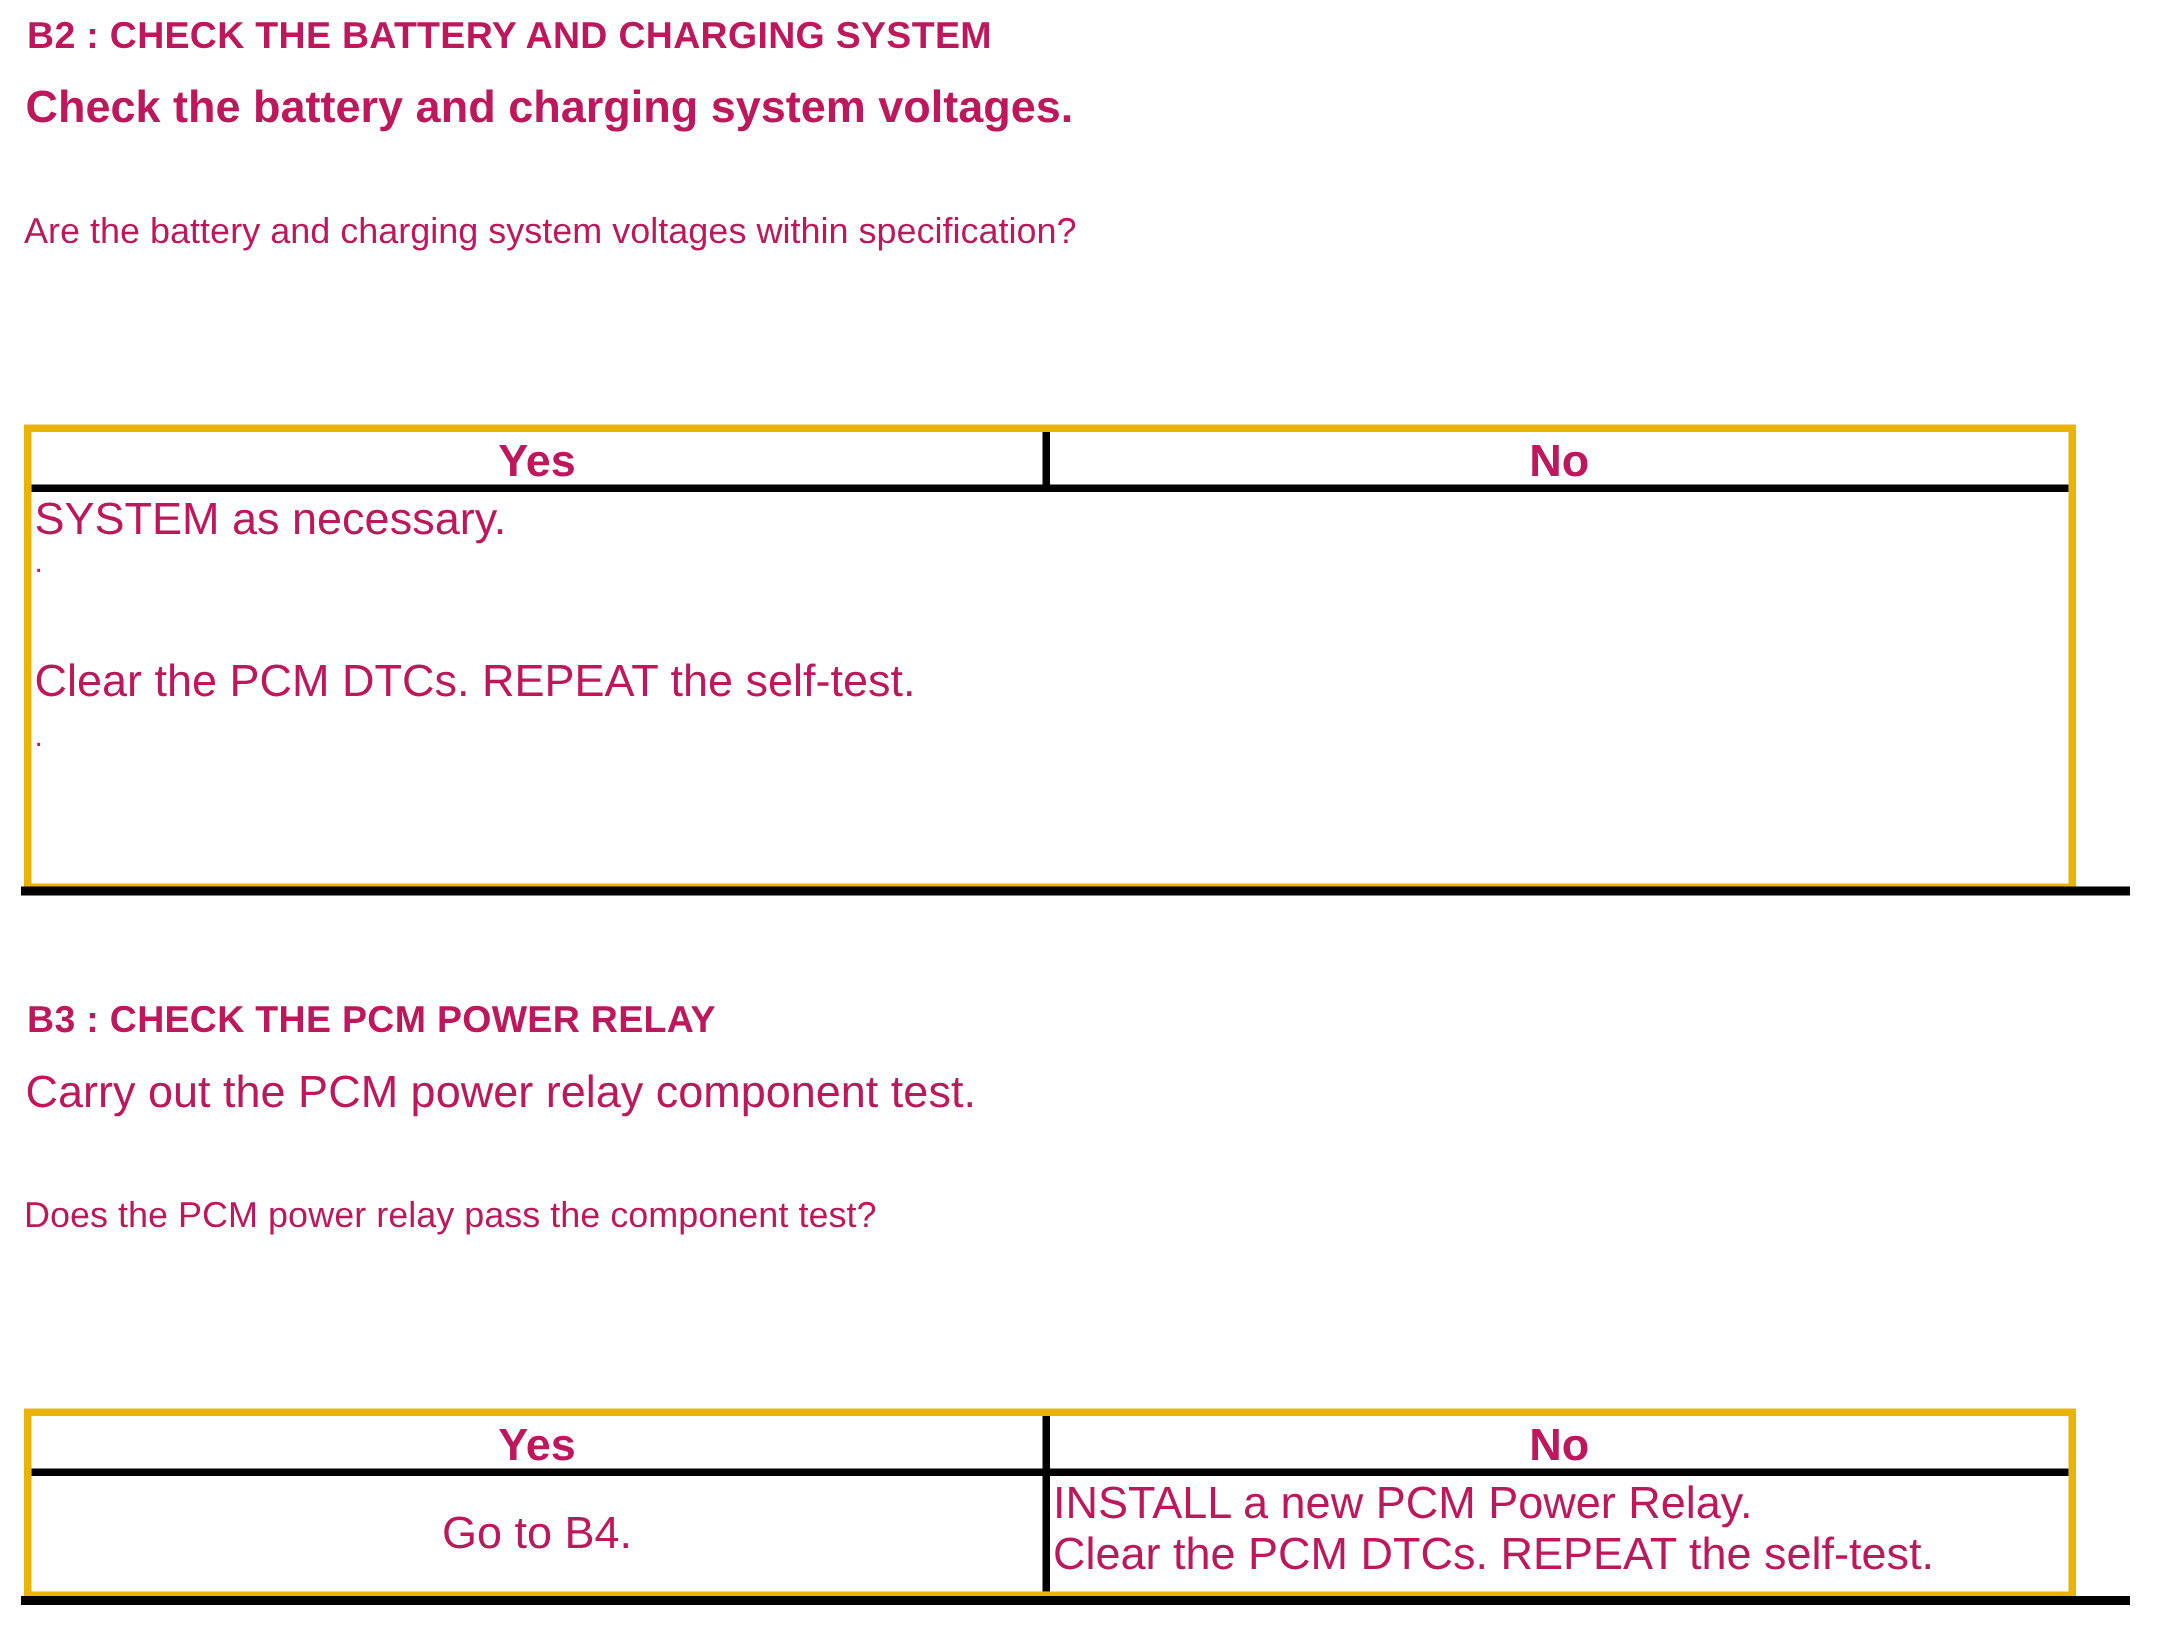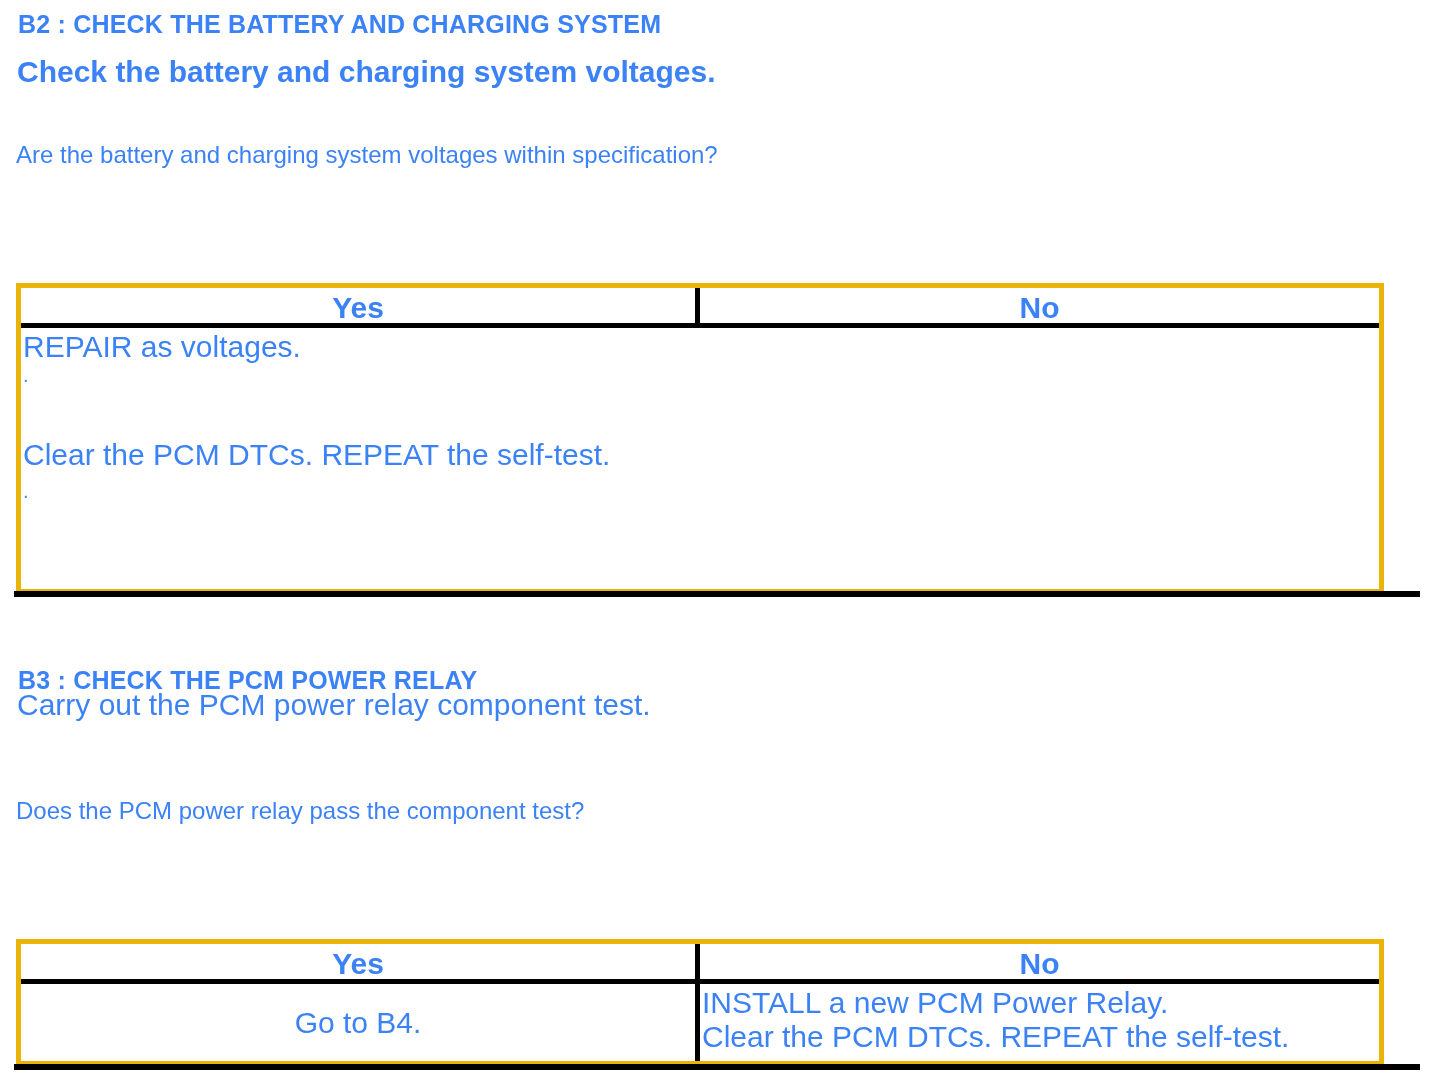--- a/index.html
+++ b/index.html
@@ -5,21 +5,21 @@
   html, body {
     margin: 0;
     padding: 0;
     background: #ffffff;
   }
   #page {
     position: relative;
     width: 1440px;
     height: 1092px;
     background: #ffffff;
-    color: #3b82f6;
+    color: #be185d;
     font-family: "Liberation Sans", sans-serif;
     overflow: hidden;
   }
   .abs { position: absolute; }
   .step-heading {
     font-size: 25px;
     font-weight: bold;
     letter-spacing: 0.2px;
     white-space: nowrap;
   }
@@ -88,32 +88,32 @@
   <div class="abs step-heading" style="left:18px; top:10px;">B2 : CHECK THE BATTERY AND CHARGING SYSTEM</div>
 
   <div class="abs instruction" style="left:17px; top:55px;font-weight:bold;">Check the battery and charging system voltages.</div>
 
   <div class="abs question" style="left:16px; top:141px;">Are the battery and charging system voltages within specification?</div>
 
   <div id="table-b2" class="abs result-table">
     <div class="th th-yes">Yes</div>
     <div class="th">No</div>
     <div class="cell-no">
-      <div class="no-line">REPAIR as voltages.</div>
+      <div class="no-line">SYSTEM as necessary.</div>
       <div class="no-dot">.</div>
       <div class="no-line no-line-gap">Clear the PCM DTCs. REPEAT the self-test.</div>
       <div class="no-dot no-dot-gap">.</div>
     </div>
   </div>
 
   <div id="sep1" class="abs separator"></div>
 
   <div class="abs step-heading" style="left:18px; top:666px;text-align:center;">B3 : CHECK THE PCM POWER RELAY</div>
 
-  <div class="abs instruction" style="left:17px; top:688px;">Carry out the PCM power relay component test.</div>
+  <div class="abs instruction" style="left:17px; top:712px;">Carry out the PCM power relay component test.</div>
 
   <div class="abs question" style="left:16px; top:797px;">Does the PCM power relay pass the component test?</div>
 
   <div id="table-b3" class="abs result-table">
     <div class="th th-yes">Yes</div>
     <div class="th">No</div>
     <div class="cell-yes">
       <span>Go to B4.</span>
     </div>
     <div class="cell-no cell-no-compact">

